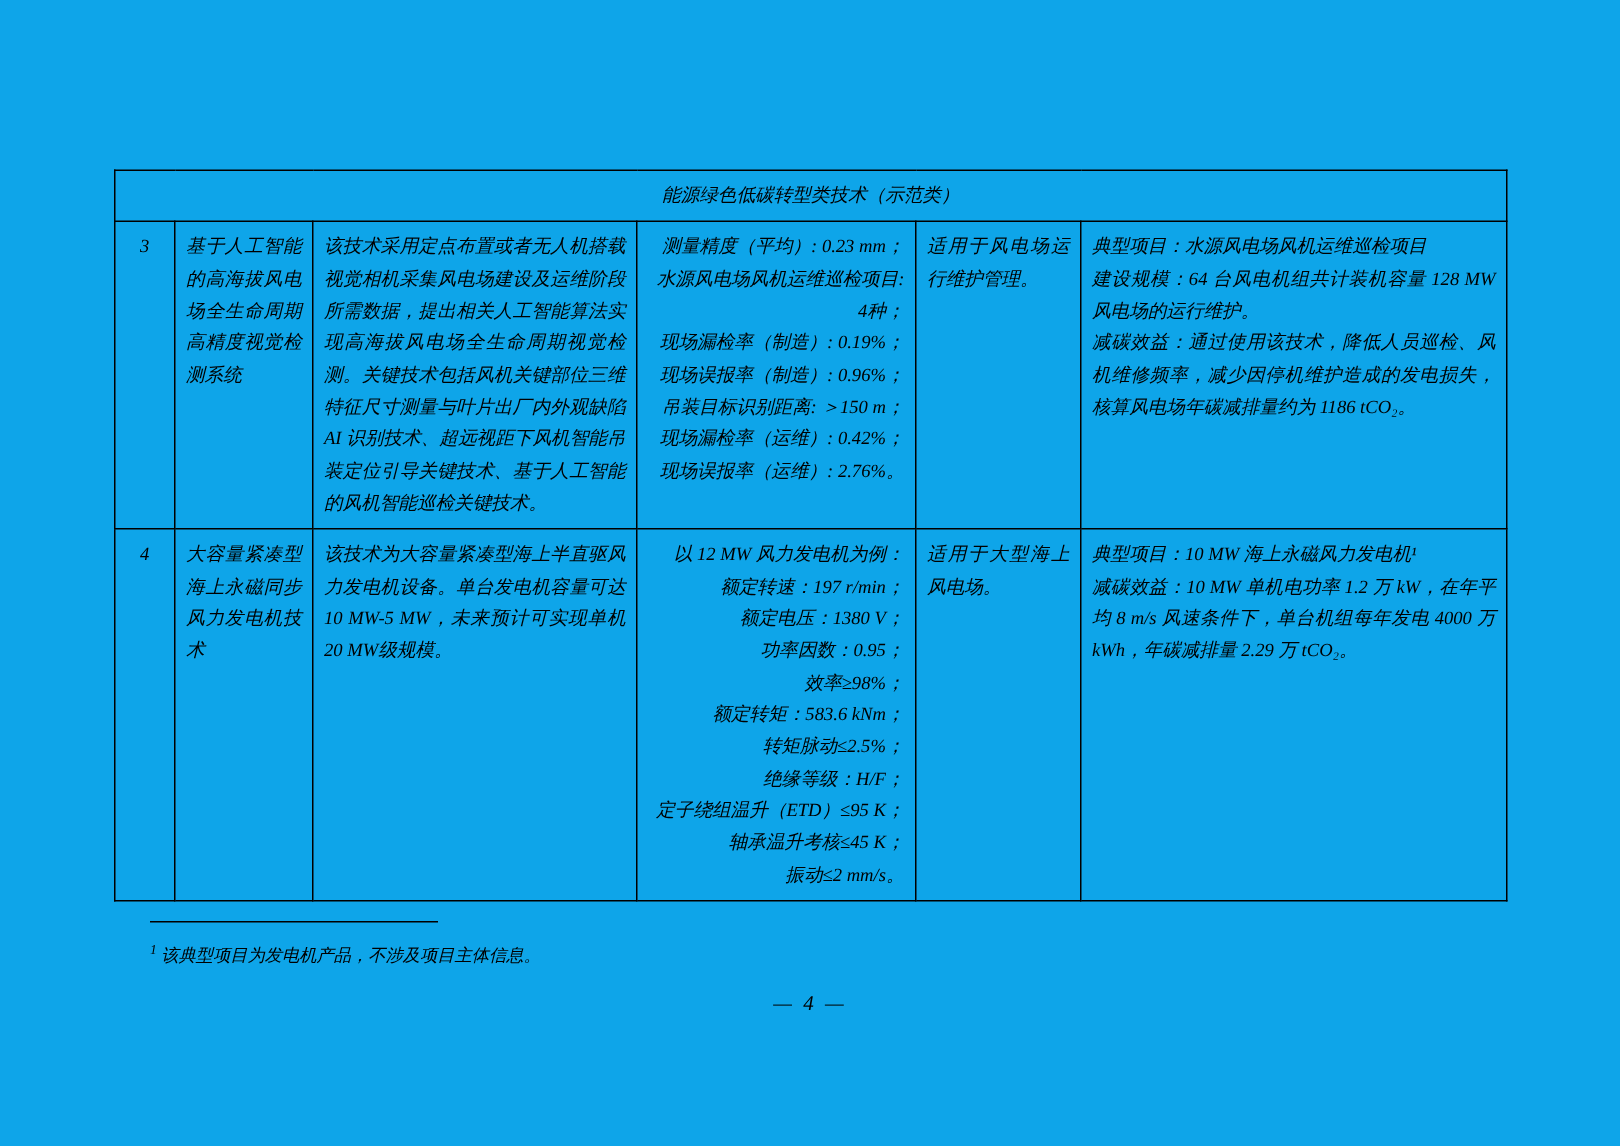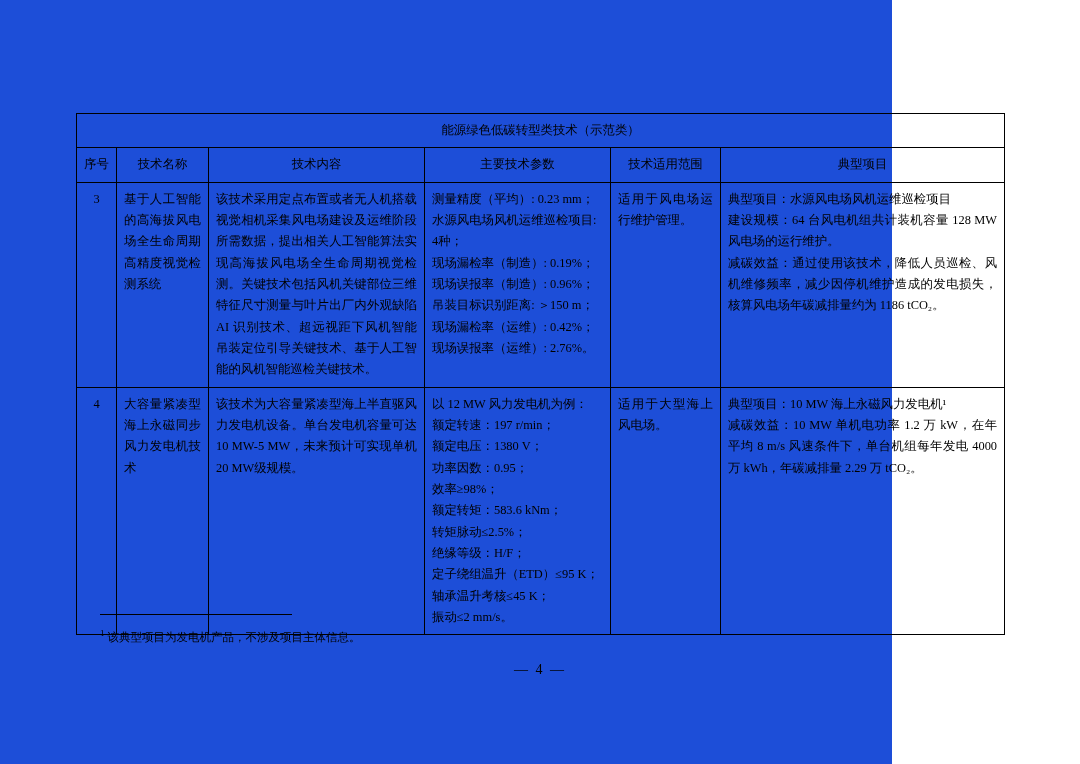--- a/index.html
+++ b/index.html
@@ -11,23 +11,24 @@
     width: 1080px;
     height: 764px;
     font-family: "Liberation Serif", serif;
     color: #000000;
     position: relative;
   }
   .page {
     position: absolute;
     left: 0;
     top: 0;
-    width: 892px;
+    width: 1080px;
     height: 764px;
-    background: #1d4ed8;
+    background: #0ea5e9;
+    font-style: italic;
   }
   .doc-table {
     position: absolute;
     left: 76px;
     top: 113px;
     width: 928px;
     border-collapse: collapse;
     table-layout: fixed;
   }
   .doc-table td, .doc-table th {
@@ -59,20 +60,21 @@
     font-size: 13px;
   }
   .para {
     margin: 0;
     text-align: justify;
     text-justify: inter-ideograph;
   }
   .para-line {
     margin: 0;
     white-space: pre-wrap;
+    text-align: right;
   }
   .footnote-rule {
     position: absolute;
     left: 100px;
     top: 614px;
     width: 192px;
     height: 0;
     border-top: 1px solid #000000;
   }
   .footnote {
@@ -114,28 +116,20 @@
       <col class="col-seq">
       <col class="col-name">
       <col class="col-content">
       <col class="col-params">
       <col class="col-scope">
       <col class="col-project">
     </colgroup>
     <tbody>
       <tr>
         <td class="title-cell" colspan="6">能源绿色低碳转型类技术（示范类）</td>
-      </tr>
-      <tr>
-        <td class="head-cell">序号</td>
-        <td class="head-cell">技术名称</td>
-        <td class="head-cell">技术内容</td>
-        <td class="head-cell">主要技术参数</td>
-        <td class="head-cell">技术适用范围</td>
-        <td class="head-cell">典型项目</td>
       </tr>
 
       <tr>
         <td class="num-cell">3</td>
         <td class="cell-mid">
           <p class="para">基于人工智能的高海拔风电场全生命周期高精度视觉检测系统</p>
         </td>
         <td>
           <p class="para">该技术采用定点布置或者无人机搭载视觉相机采集风电场建设及运维阶段所需数据，提出相关人工智能算法实现高海拔风电场全生命周期视觉检测。关键技术包括风机关键部位三维特征尺寸测量与叶片出厂内外观缺陷AI 识别技术、超远视距下风机智能吊装定位引导关键技术、基于人工智能的风机智能巡检关键技术。</p>
         </td>

